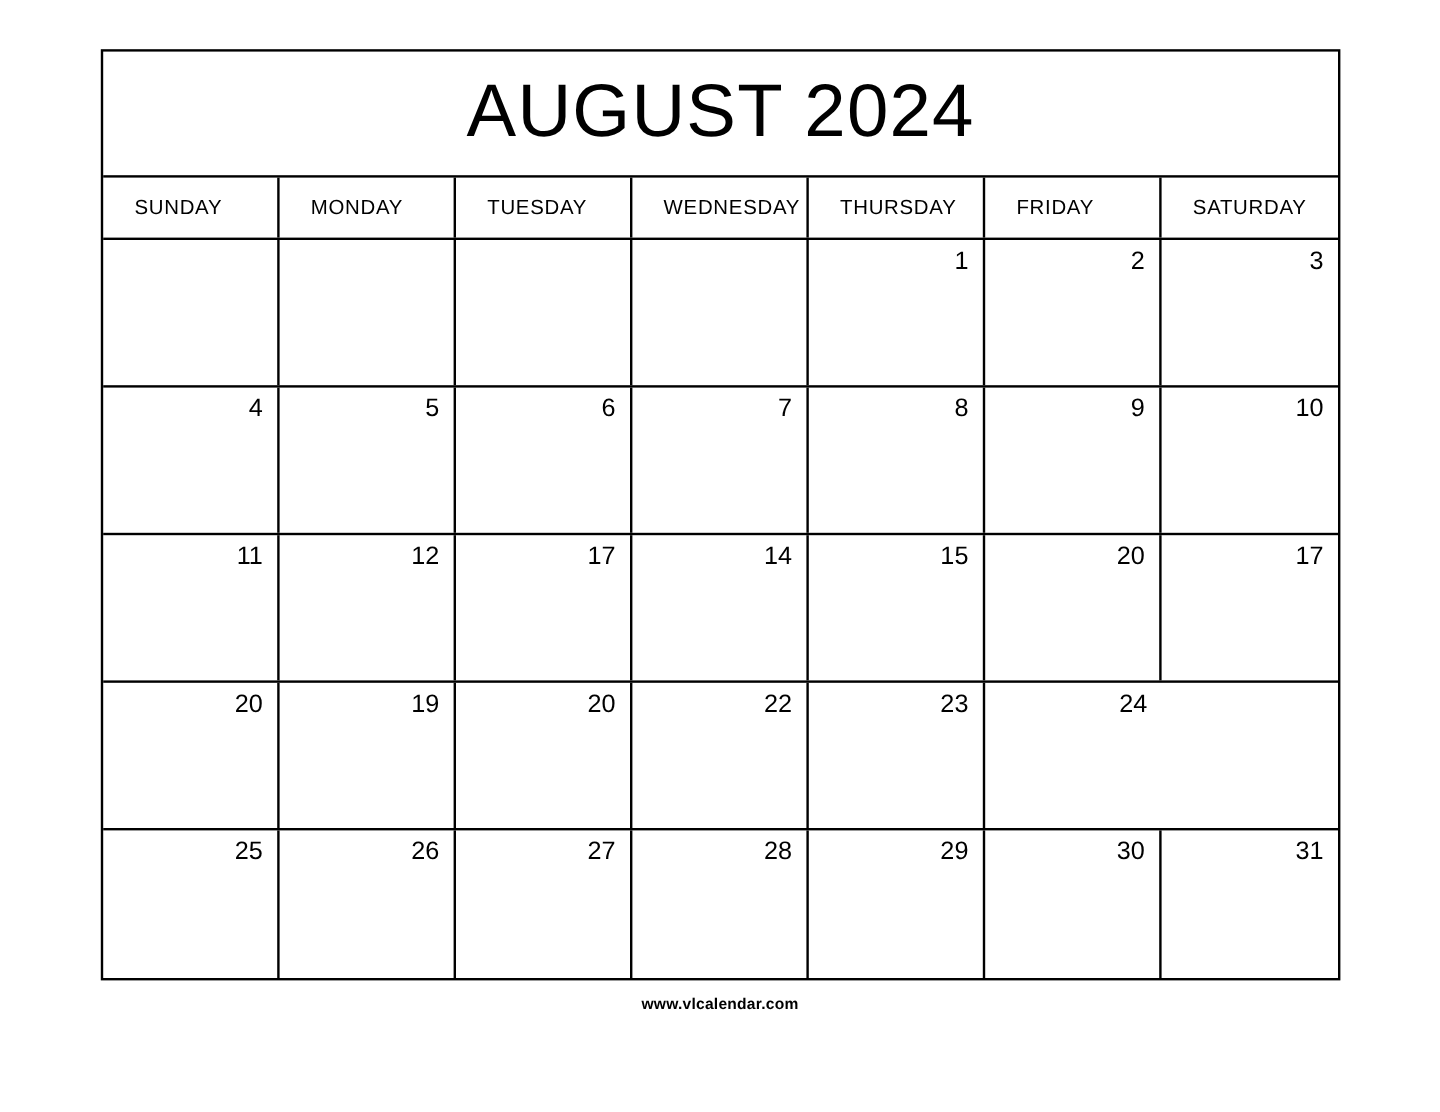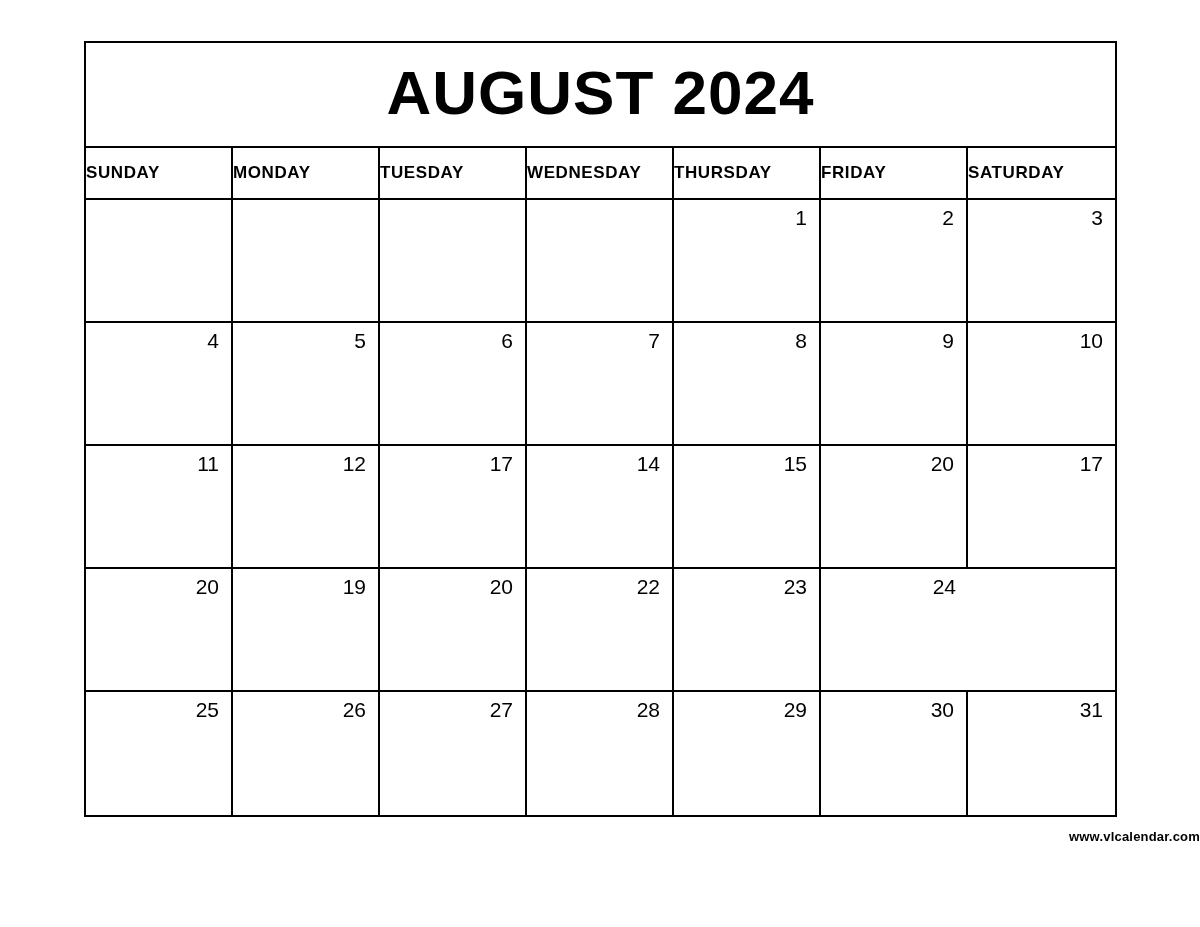--- a/index.html
+++ b/index.html
@@ -39,41 +39,42 @@
     height: 105px;
     border-bottom: 2px solid #000000;
     display: flex;
     align-items: center;
     justify-content: center;
     box-sizing: border-box;
   }
 
   .title-text {
     font-size: 62px;
-    font-weight: bold;
+    font-weight: normal;
     letter-spacing: 1px;
     line-height: 1;
     padding-bottom: 4px;
   }
 
   .weekday-row {
     display: grid;
     grid-template-columns: repeat(7, 1fr);
     height: 52px;
     border-bottom: 2px solid #000000;
     box-sizing: border-box;
   }
 
   .weekday-cell {
     display: flex;
     align-items: center;
     box-sizing: border-box;
     border-right: 2px solid #000000;
+    padding-left: 26px;
     font-size: 17px;
-    font-weight: bold;
+    font-weight: normal;
     letter-spacing: 0.6px;
   }
   .weekday-cell:last-child {
     border-right: none;
   }
 
   .week-row {
     display: grid;
     grid-template-columns: repeat(7, 1fr);
     height: 123px;
@@ -101,21 +102,21 @@
     display: block;
     font-size: 21px;
     font-weight: normal;
   }
 
   .footer {
     position: absolute;
     left: 0;
     top: 829px;
     width: 1200px;
-    text-align: right;
+    text-align: center;
     font-size: 13px;
     font-weight: bold;
     letter-spacing: 0.2px;
   }
 </style>
 </head>
 <body>
 
 <div class="page">
 

